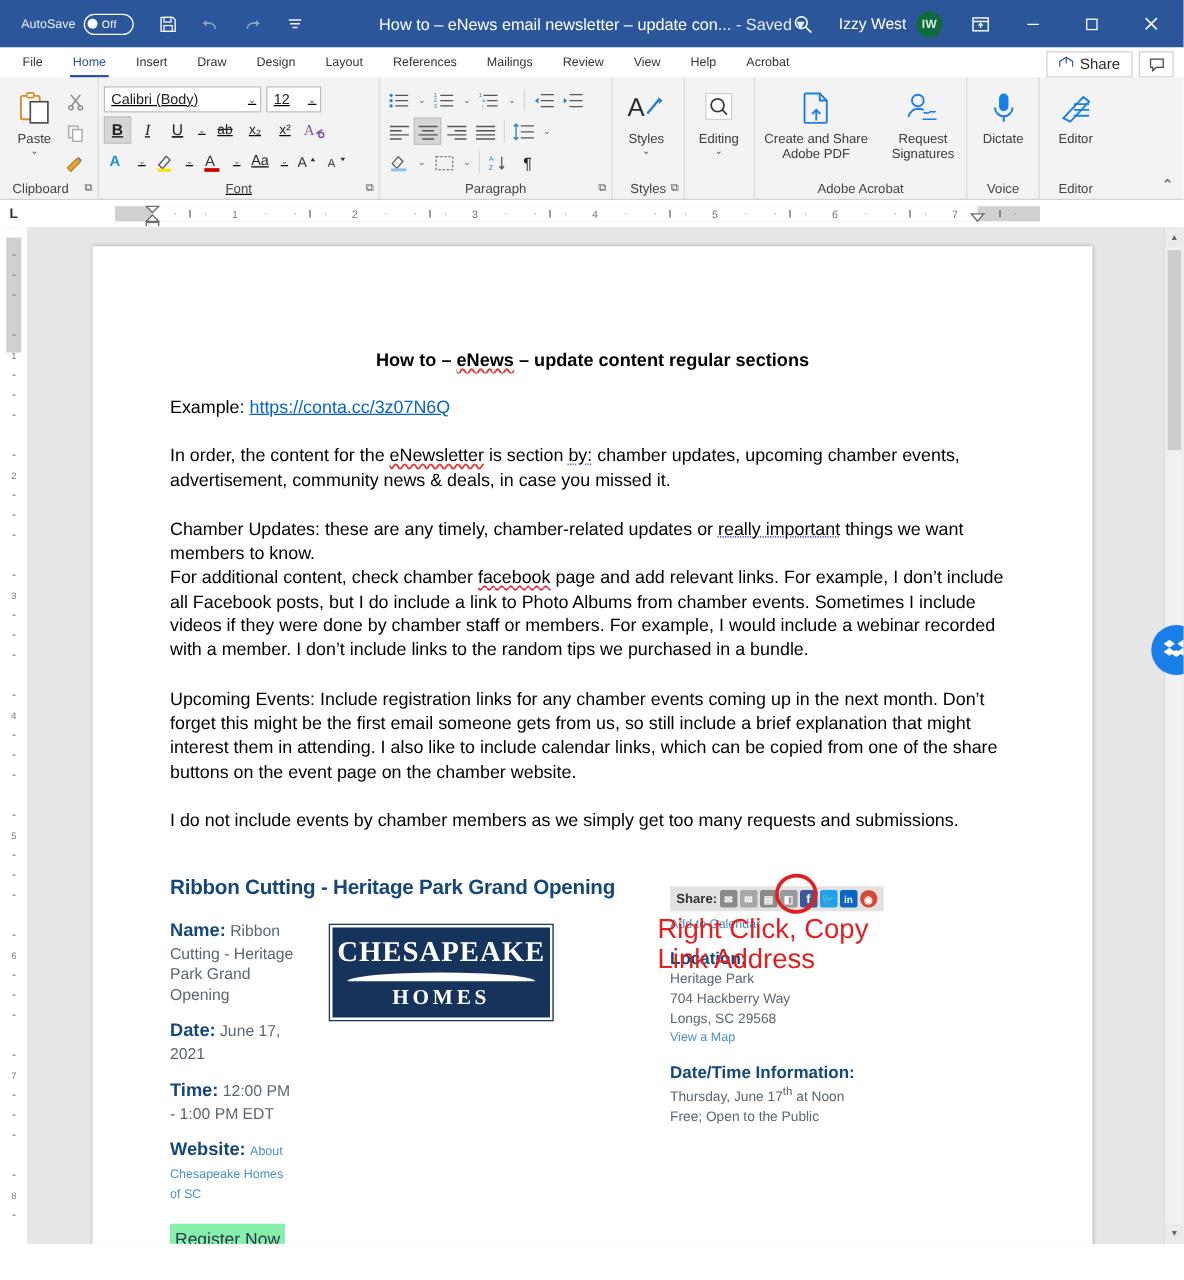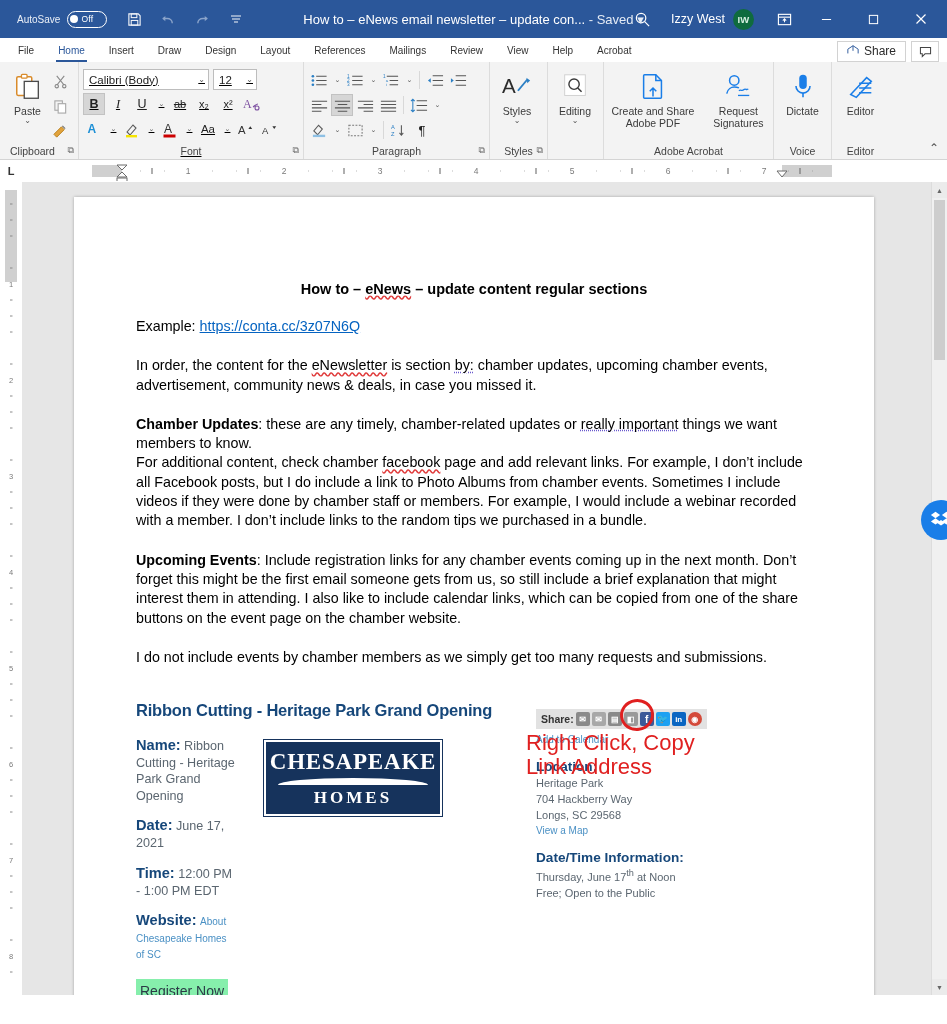--- a/index.html
+++ b/index.html
@@ -133,21 +133,21 @@
     padding: 48px 62px 0 62px;
   }
   .doc { font-family: "Liberation Sans", sans-serif; color: #000; }
   .doc .h1 {
     text-align: center; font-weight: bold; font-size: 14.5px; margin: 36px 0 0;
   }
   .doc p { font-size: 14.3px; line-height: 1.35; margin-top: 20px; }
   .lnk { color: #0563c1; text-decoration: underline; }
   .sq-red { text-decoration: underline; text-decoration-style: wavy; text-decoration-color: #e03b3b; }
   .sq-blue { text-decoration: underline; text-decoration-style: dotted; text-decoration-color: #6a5acd; }
-  b { font-weight: bold; }
+  b { font-weight: normal; }
 
   
   .evcard { margin-top: 34px; position: relative; display: flex; gap: 10px; }
   .ev-left { width: 390px; }
   .ev-title {
     color: #16477a; font-weight: bold; font-size: 16.5px; letter-spacing: -.2px; margin-bottom: 16px;
   }
   .ev-row { margin-bottom: 12px; font-size: 12.6px; color: #5b6670; line-height: 1.3; width: 100px;}
   .ev-k { color: #16477a; font-weight: bold; font-size: 14.6px; }
   .ev-leftcols { display: flex; gap: 28px; }

